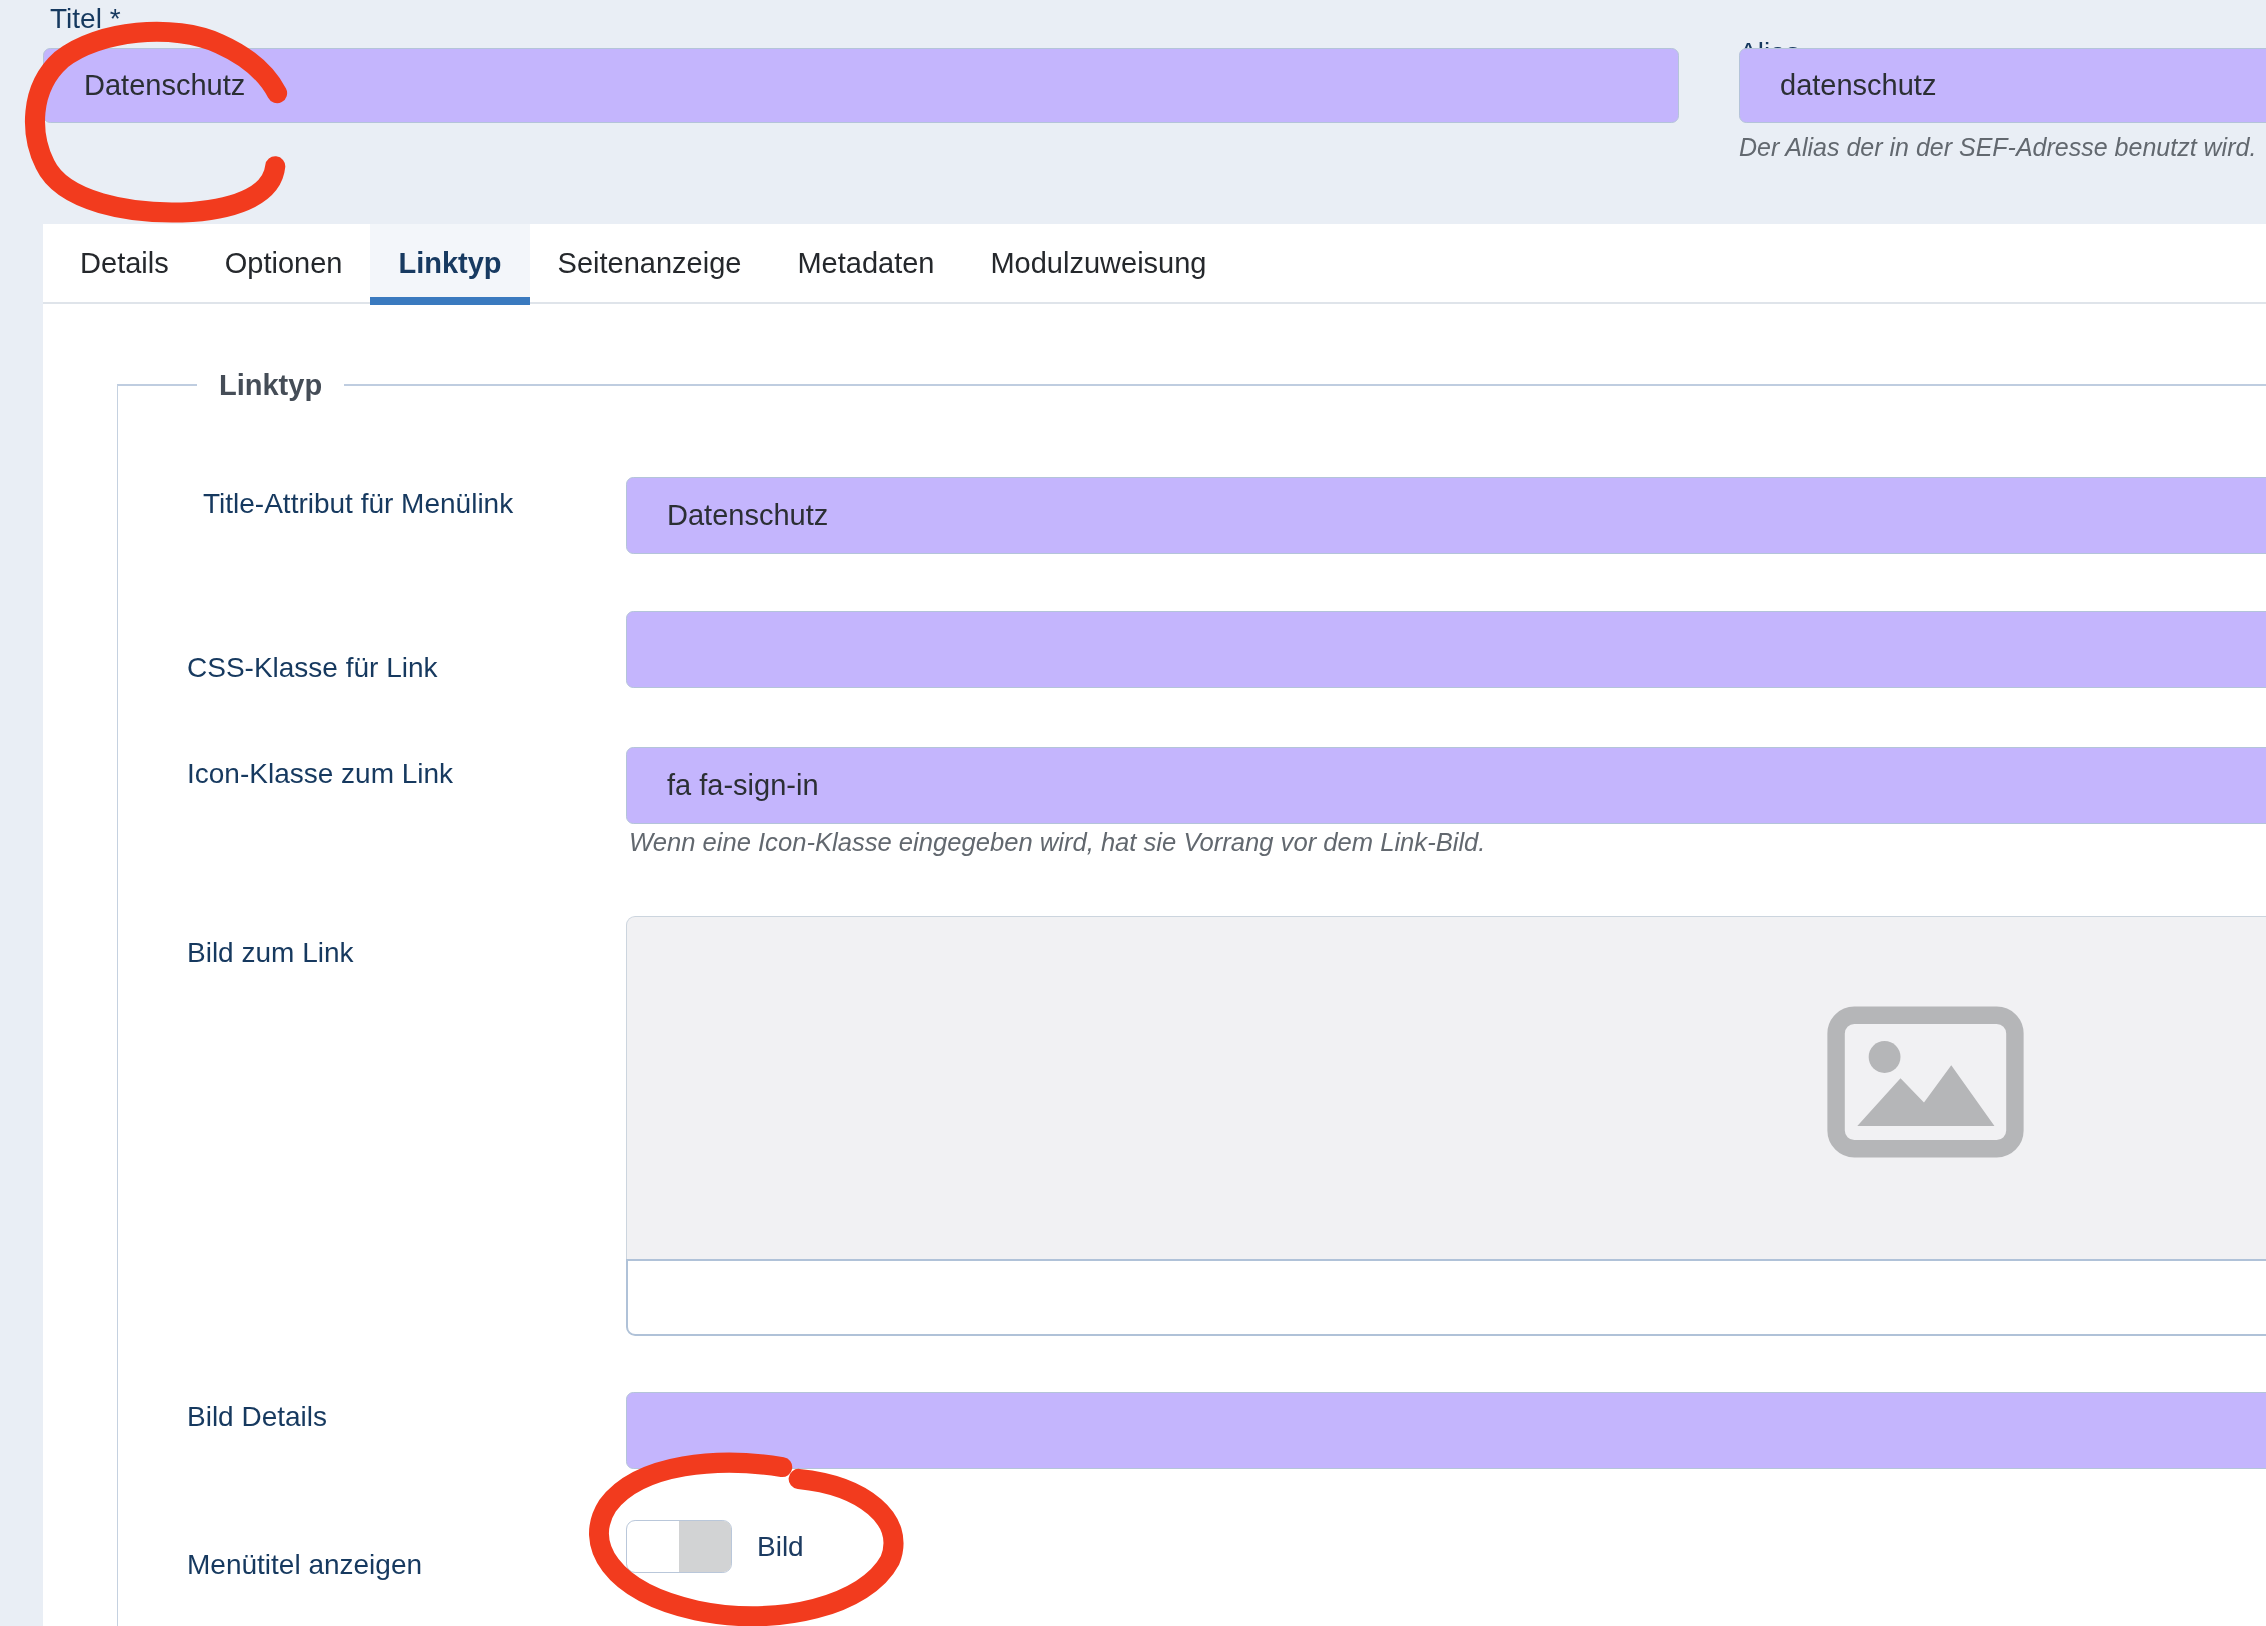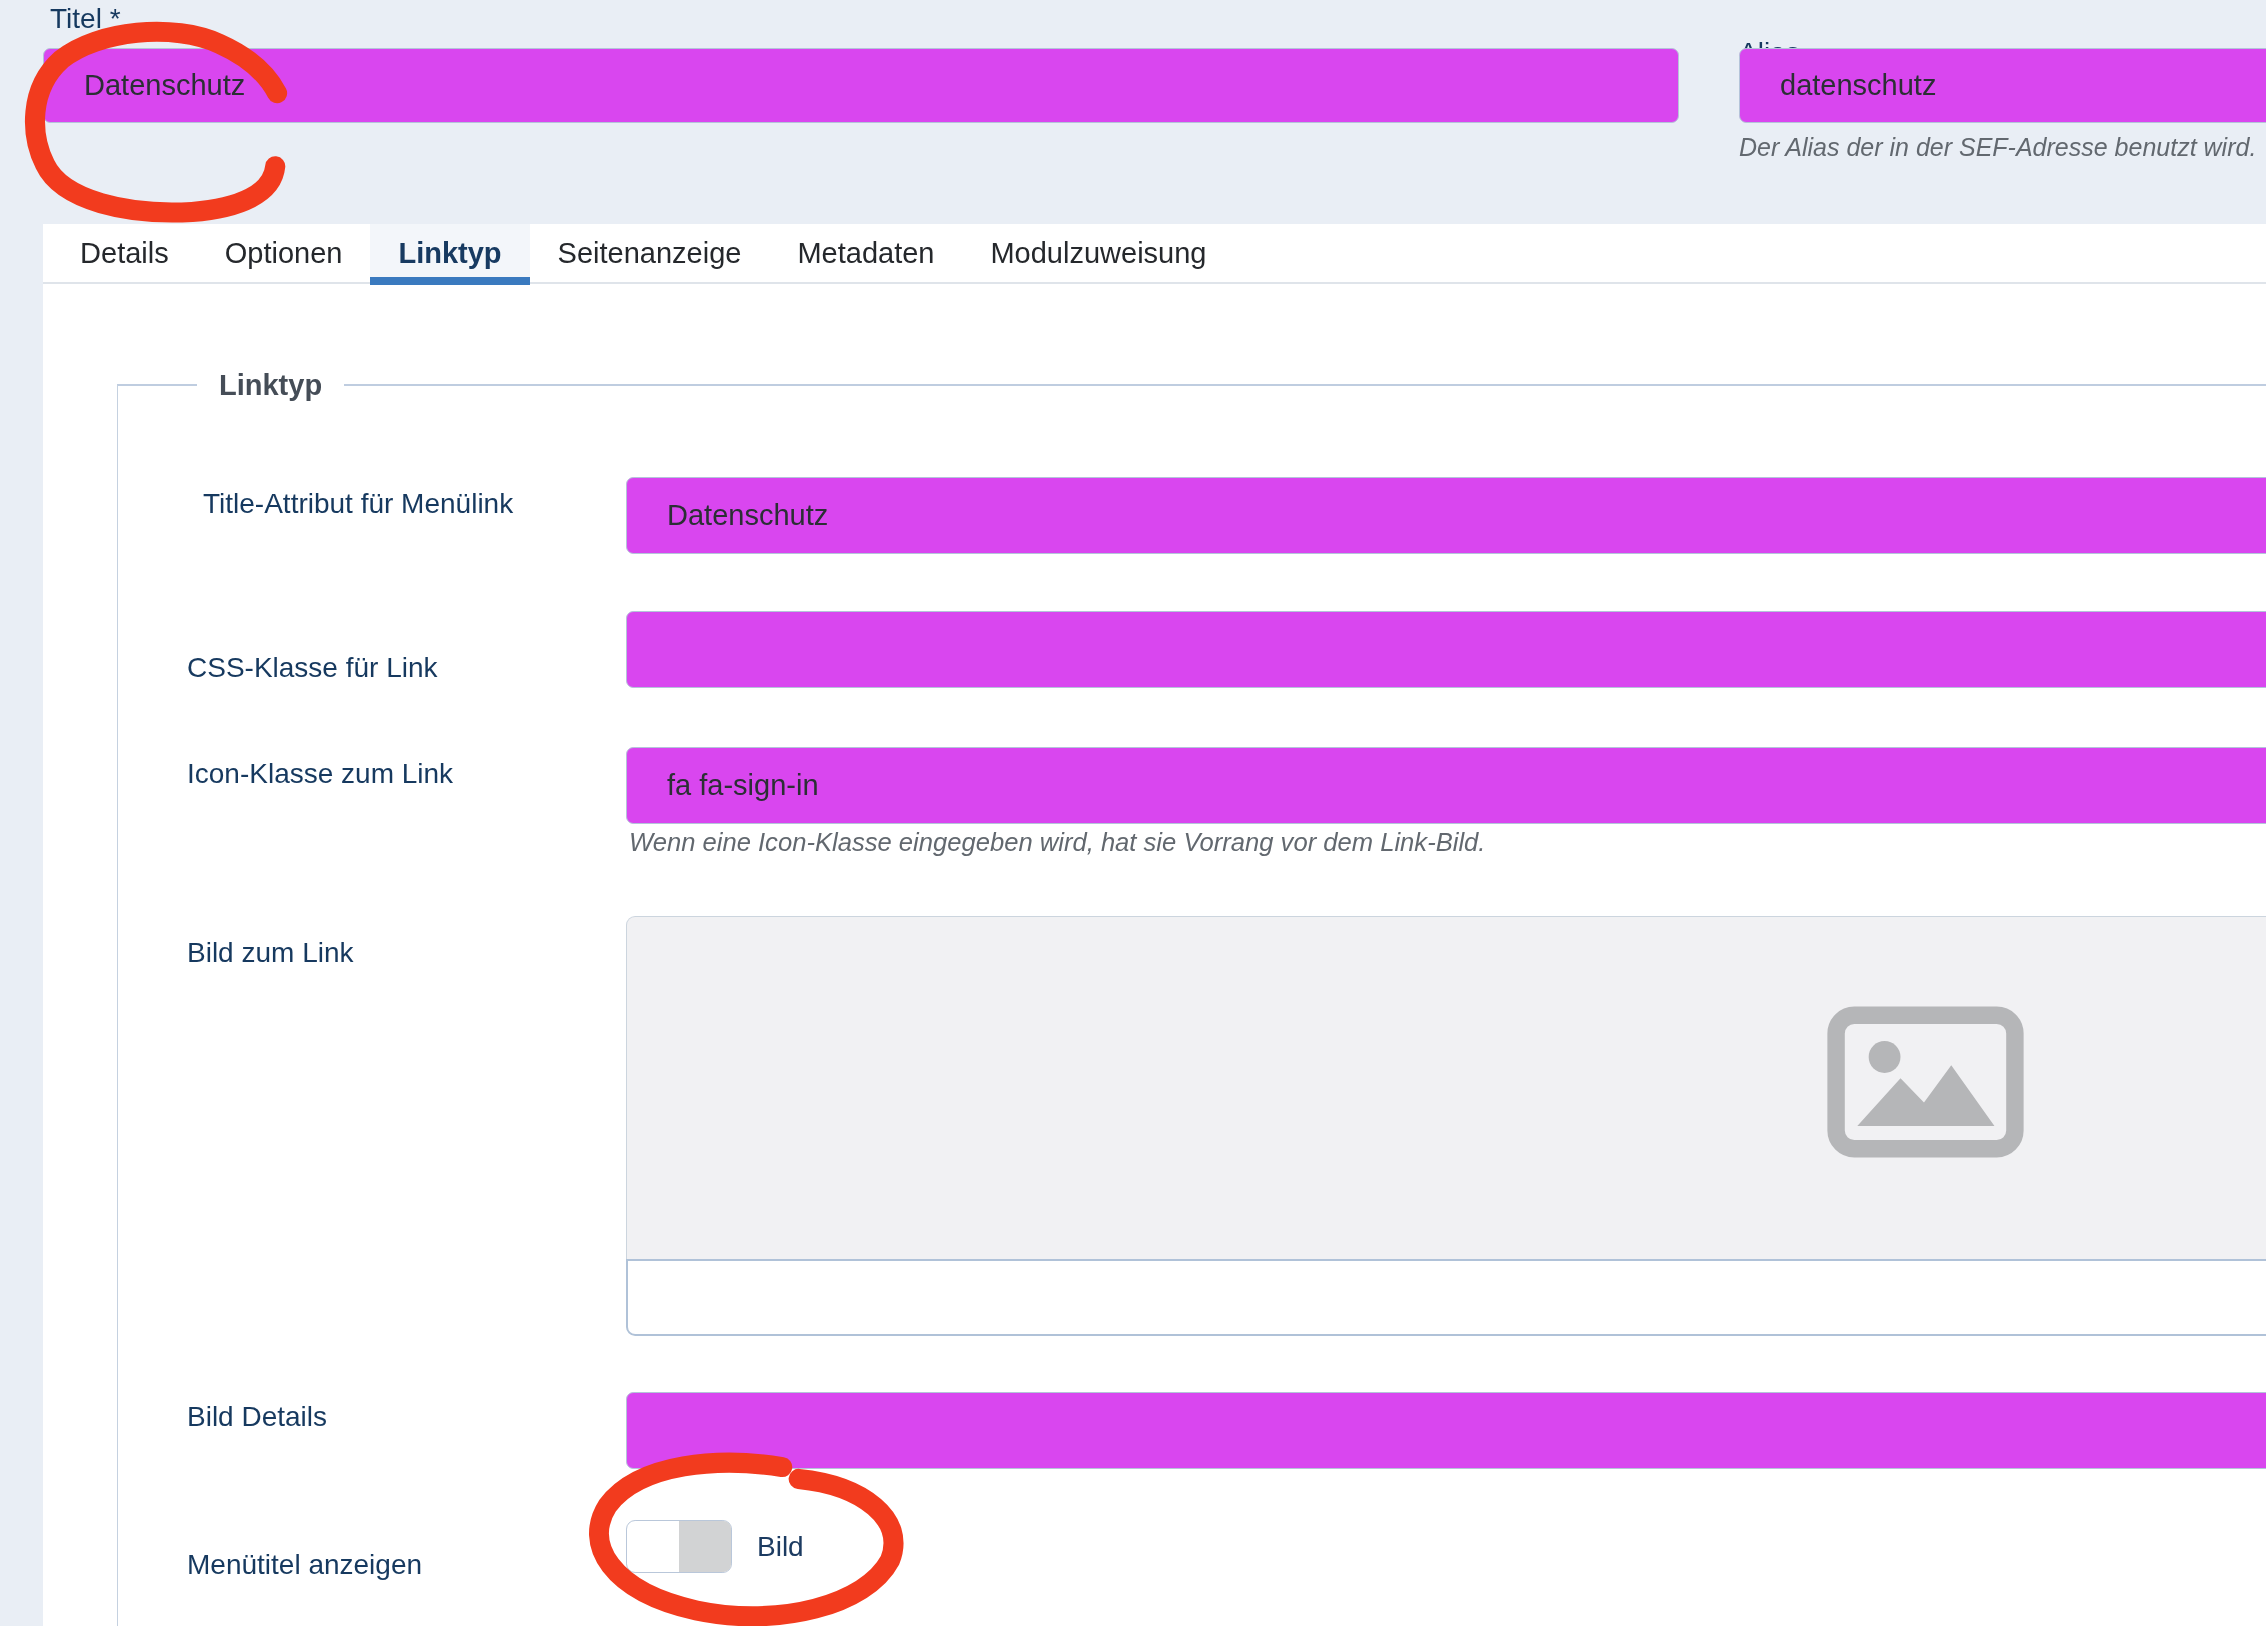--- a/index.html
+++ b/index.html
@@ -5,31 +5,31 @@
   html,body{margin:0;padding:0;background:#e9eef5;}
   *{box-sizing:border-box;}
   .screen{
     position:relative;width:2266px;height:1626px;overflow:hidden;
     background:#e9eef5;font-family:"Liberation Sans",sans-serif;
   }
   .abs{position:absolute;}
   
   .field-label{color:#16395f;font-size:28px;line-height:33px;white-space:nowrap;}
   .text-input{
-    position:absolute;background:#d946ef;border:1.8px solid #b4c4d9;border-radius:7.3px;
+    position:absolute;background:#c4b5fd;border:1.8px solid #b4c4d9;border-radius:7.3px;
     font-family:"Liberation Sans",sans-serif;font-size:29px;color:#2b2f34;
     padding:17px 40px;outline:none;
   }
   .helper{color:#62686f;font-size:25.6px;line-height:31px;white-space:nowrap;font-style:italic;}
   
   .panel{
     position:absolute;left:43px;top:224px;width:2223px;height:1403px;background:#ffffff;
   }
   .tabbar{
-    position:absolute;left:43px;top:224px;width:2223px;height:60px;background:#ffffff;
+    position:absolute;left:43px;top:224px;width:2223px;height:80px;background:#ffffff;
     border-bottom:2.7px solid #dfe4ea;display:flex;align-items:stretch;padding-left:9.1px;
   }
   .tab{
     display:flex;align-items:center;padding:0 28px;font-size:29px;color:#25282c;
     cursor:pointer;white-space:nowrap;position:relative;
   }
   .tab.active{
     background:#f3f6fa;color:#173a61;font-weight:bold;
   }
   .tab.active::after{

